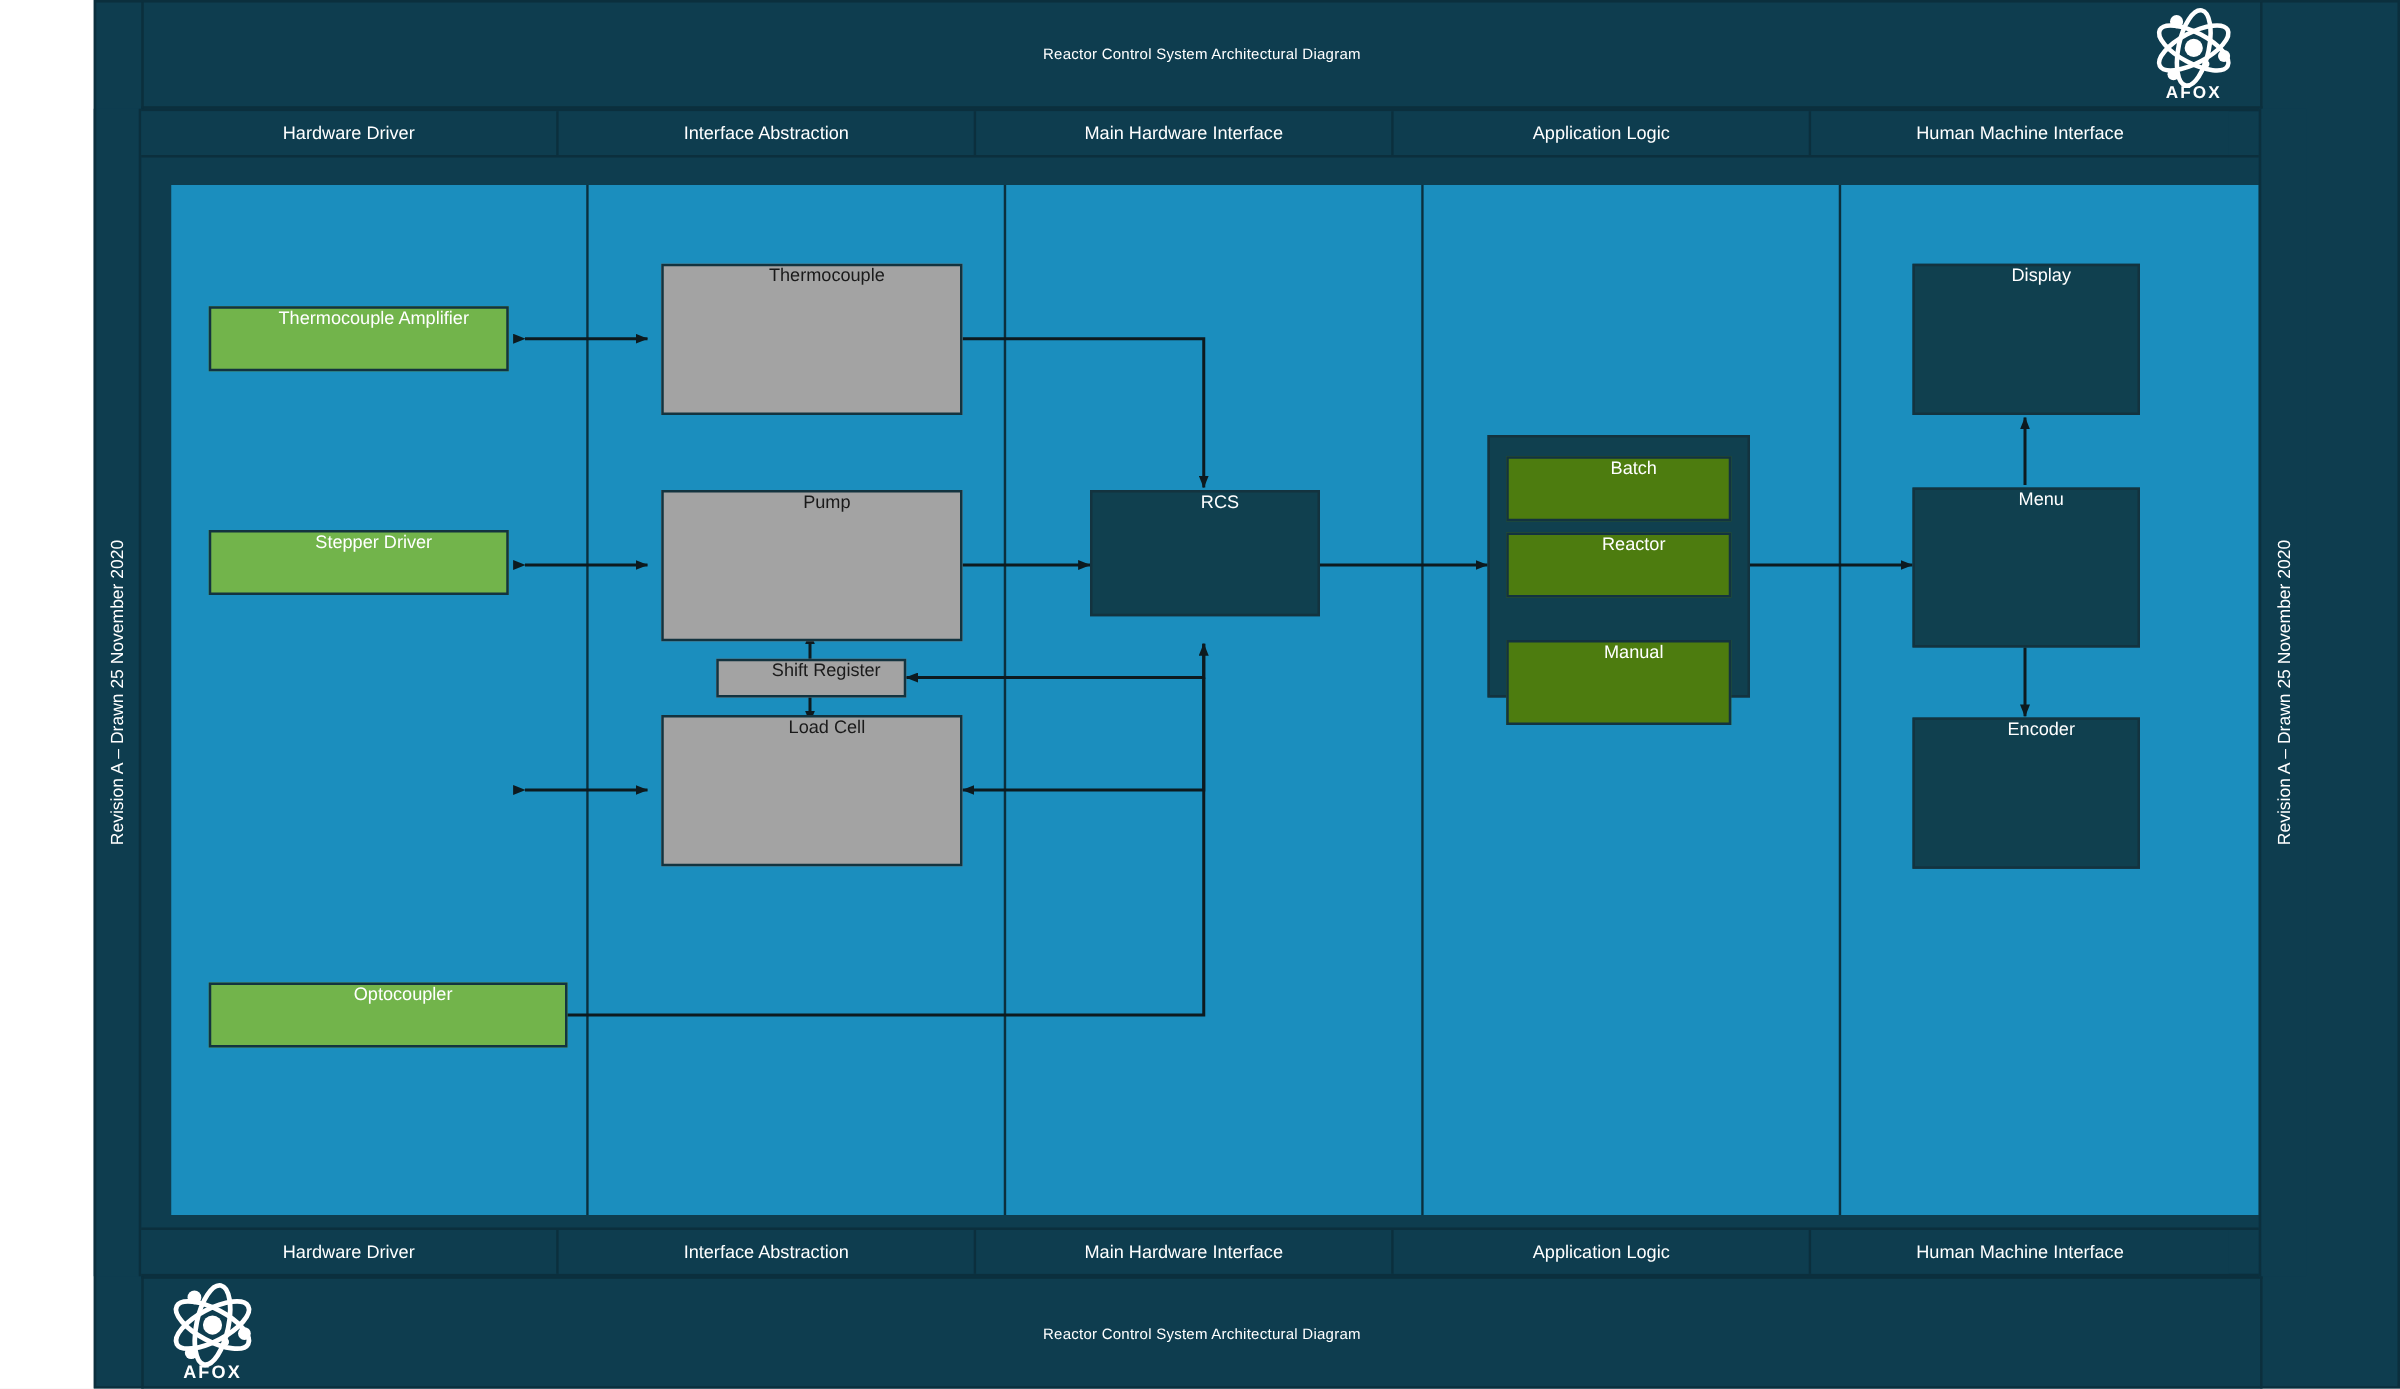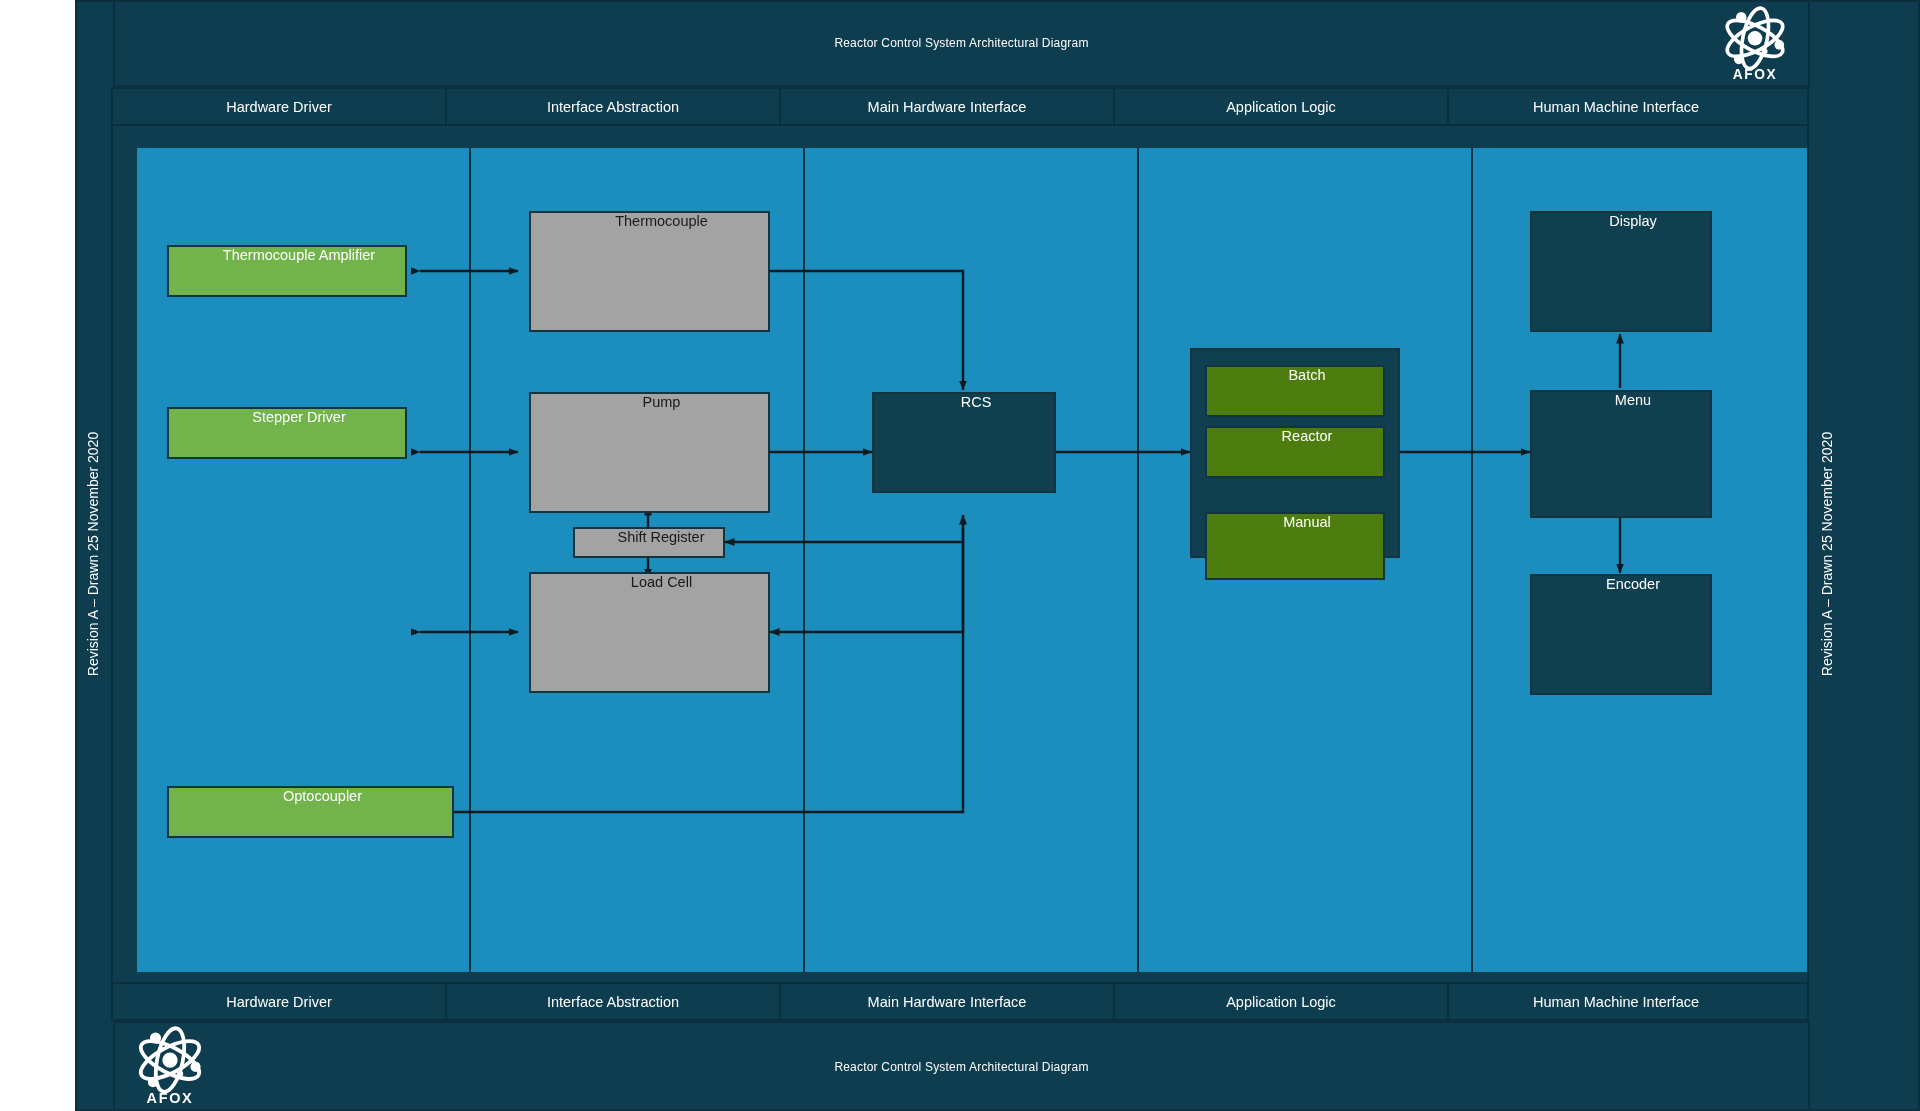--- a/index.html
+++ b/index.html
@@ -204,21 +204,21 @@
 
       <line x1="1620" y1="388" x2="1620" y2="334" marker-end="url(#ah)"></line>
 
       <line x1="1620" y1="518" x2="1620" y2="573" marker-end="url(#ah)" marker-start="url(#ahs)"></line>
     </g>
   </svg>
 
   <div class="node green" style="left:167px;top:245px;width:240px;height:52px;">
     <span>Thermocouple Amplifier</span>
   </div>
-  <div class="node green" style="left:167px;top:407px;width:240px;height:52px;">
+  <div class="node green" style="left:167px;top:424px;width:240px;height:52px;">
     <span>Stepper Driver</span>
   </div>
   <div class="node green" style="left:167px;top:786px;width:287px;height:52px;">
     <span>Optocoupler</span>
   </div>
 
   <div class="node orange" style="left:529px;top:211px;width:241px;height:121px;">
     <span>Thermocouple</span>
   </div>
   <div class="node orange" style="left:529px;top:392px;width:241px;height:121px;">

